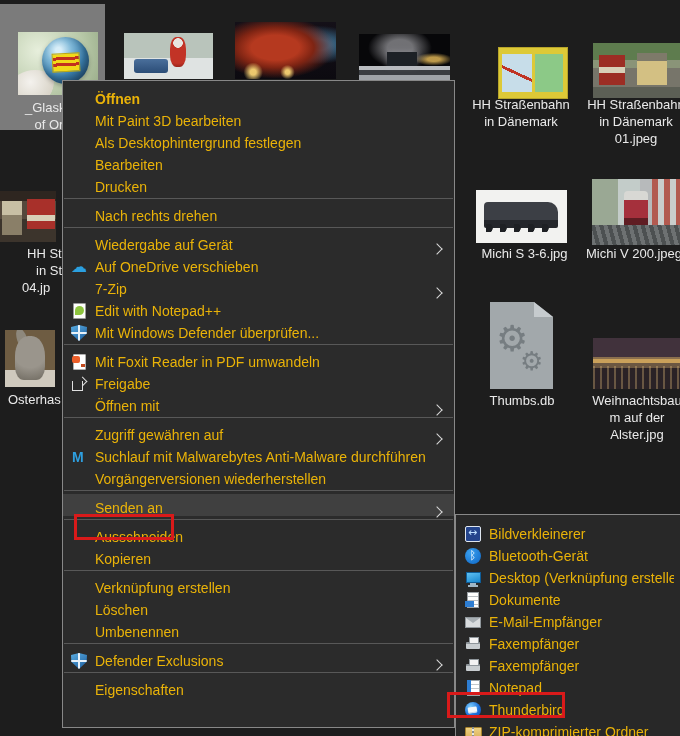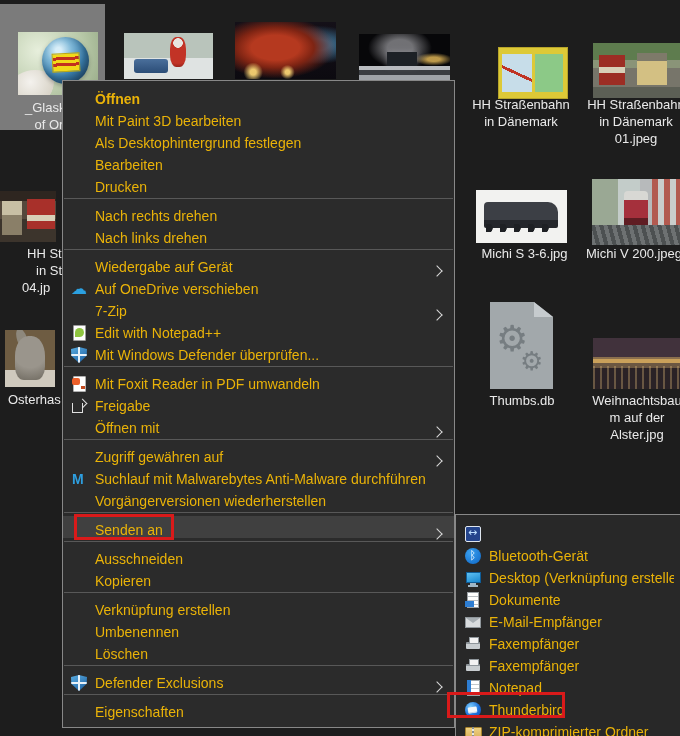--- a/index.html
+++ b/index.html
@@ -321,24 +321,20 @@
       </div>
       <div class="mrow">
         <span class="ic"></span>
         <span class="mlabel">Drucken</span>
       </div>
       <div class="sep"></div>
       <div class="mrow">
         <span class="ic"></span>
         <span class="mlabel">Nach rechts drehen</span>
       </div>
-      <div class="mrow">
-        <span class="ic"></span>
-        <span class="mlabel">Nach links drehen</span>
-      </div>
       <div class="sep"></div>
       <div class="mrow">
         <span class="ic"></span>
         <span class="mlabel">Wiedergabe auf Gerät</span>
         <span class="chev"></span>
       </div>
       <div class="mrow">
         <span class="ic ic-onedrive"></span>
         <span class="mlabel">Auf OneDrive verschieben</span>
       </div>
@@ -398,42 +394,43 @@
         <span class="ic"></span>
         <span class="mlabel">Kopieren</span>
       </div>
       <div class="sep"></div>
       <div class="mrow">
         <span class="ic"></span>
         <span class="mlabel">Verknüpfung erstellen</span>
       </div>
       <div class="mrow">
         <span class="ic"></span>
+        <span class="mlabel">Löschen</span>
+      </div>
+      <div class="mrow">
+        <span class="ic"></span>
         <span class="mlabel">Umbenennen</span>
-      </div>
-      <div class="mrow">
-        <span class="ic"></span>
-        <span class="mlabel">Löschen</span>
       </div>
       <div class="sep"></div>
       <div class="mrow">
         <span class="ic ic-defender"></span>
         <span class="mlabel">Defender Exclusions</span>
         <span class="chev"></span>
       </div>
       <div class="sep"></div>
       <div class="mrow">
         <span class="ic"></span>
         <span class="mlabel">Eigenschaften</span>
       </div>
     </div>
 
   <div id="submenu">
       <div class="mrow">
         <span class="ic ic-resizer"></span>
+        <span class="mlabel">Bildverkleinerer</span>
       </div>
       <div class="mrow">
         <span class="ic ic-bluetooth"></span>
         <span class="mlabel">Bluetooth-Gerät</span>
       </div>
       <div class="mrow">
         <span class="ic ic-desktop"></span>
         <span class="mlabel">Desktop (Verknüpfung erstellen)</span>
       </div>
       <div class="mrow">

